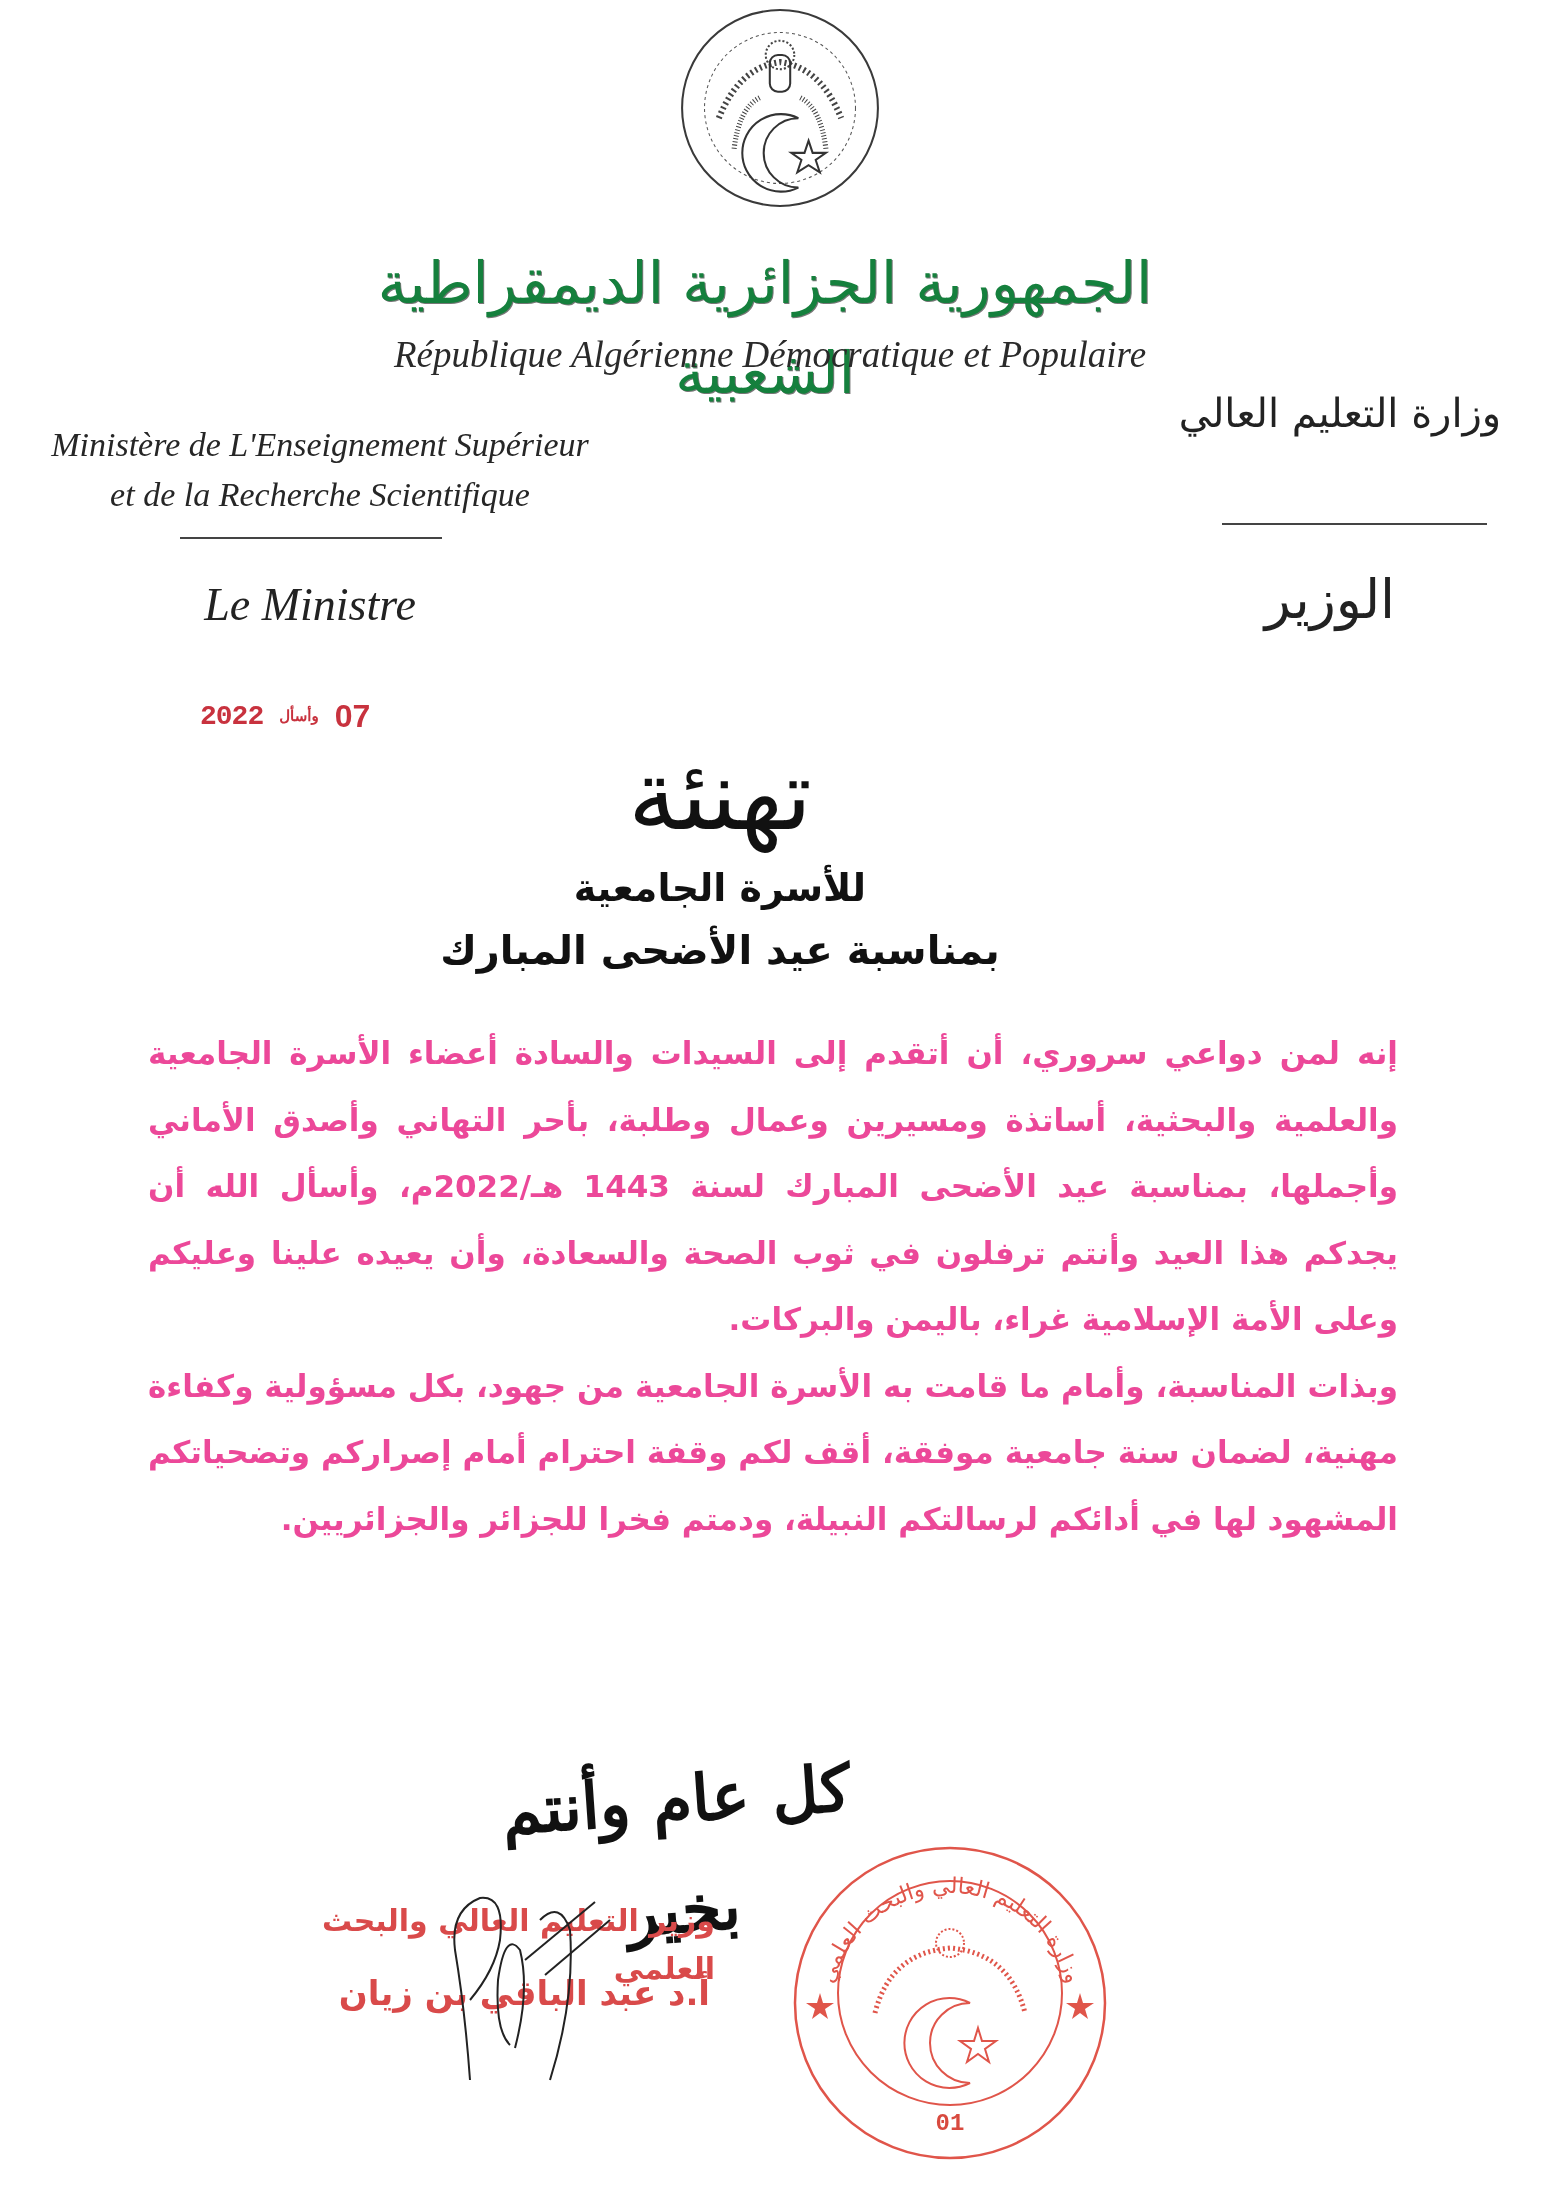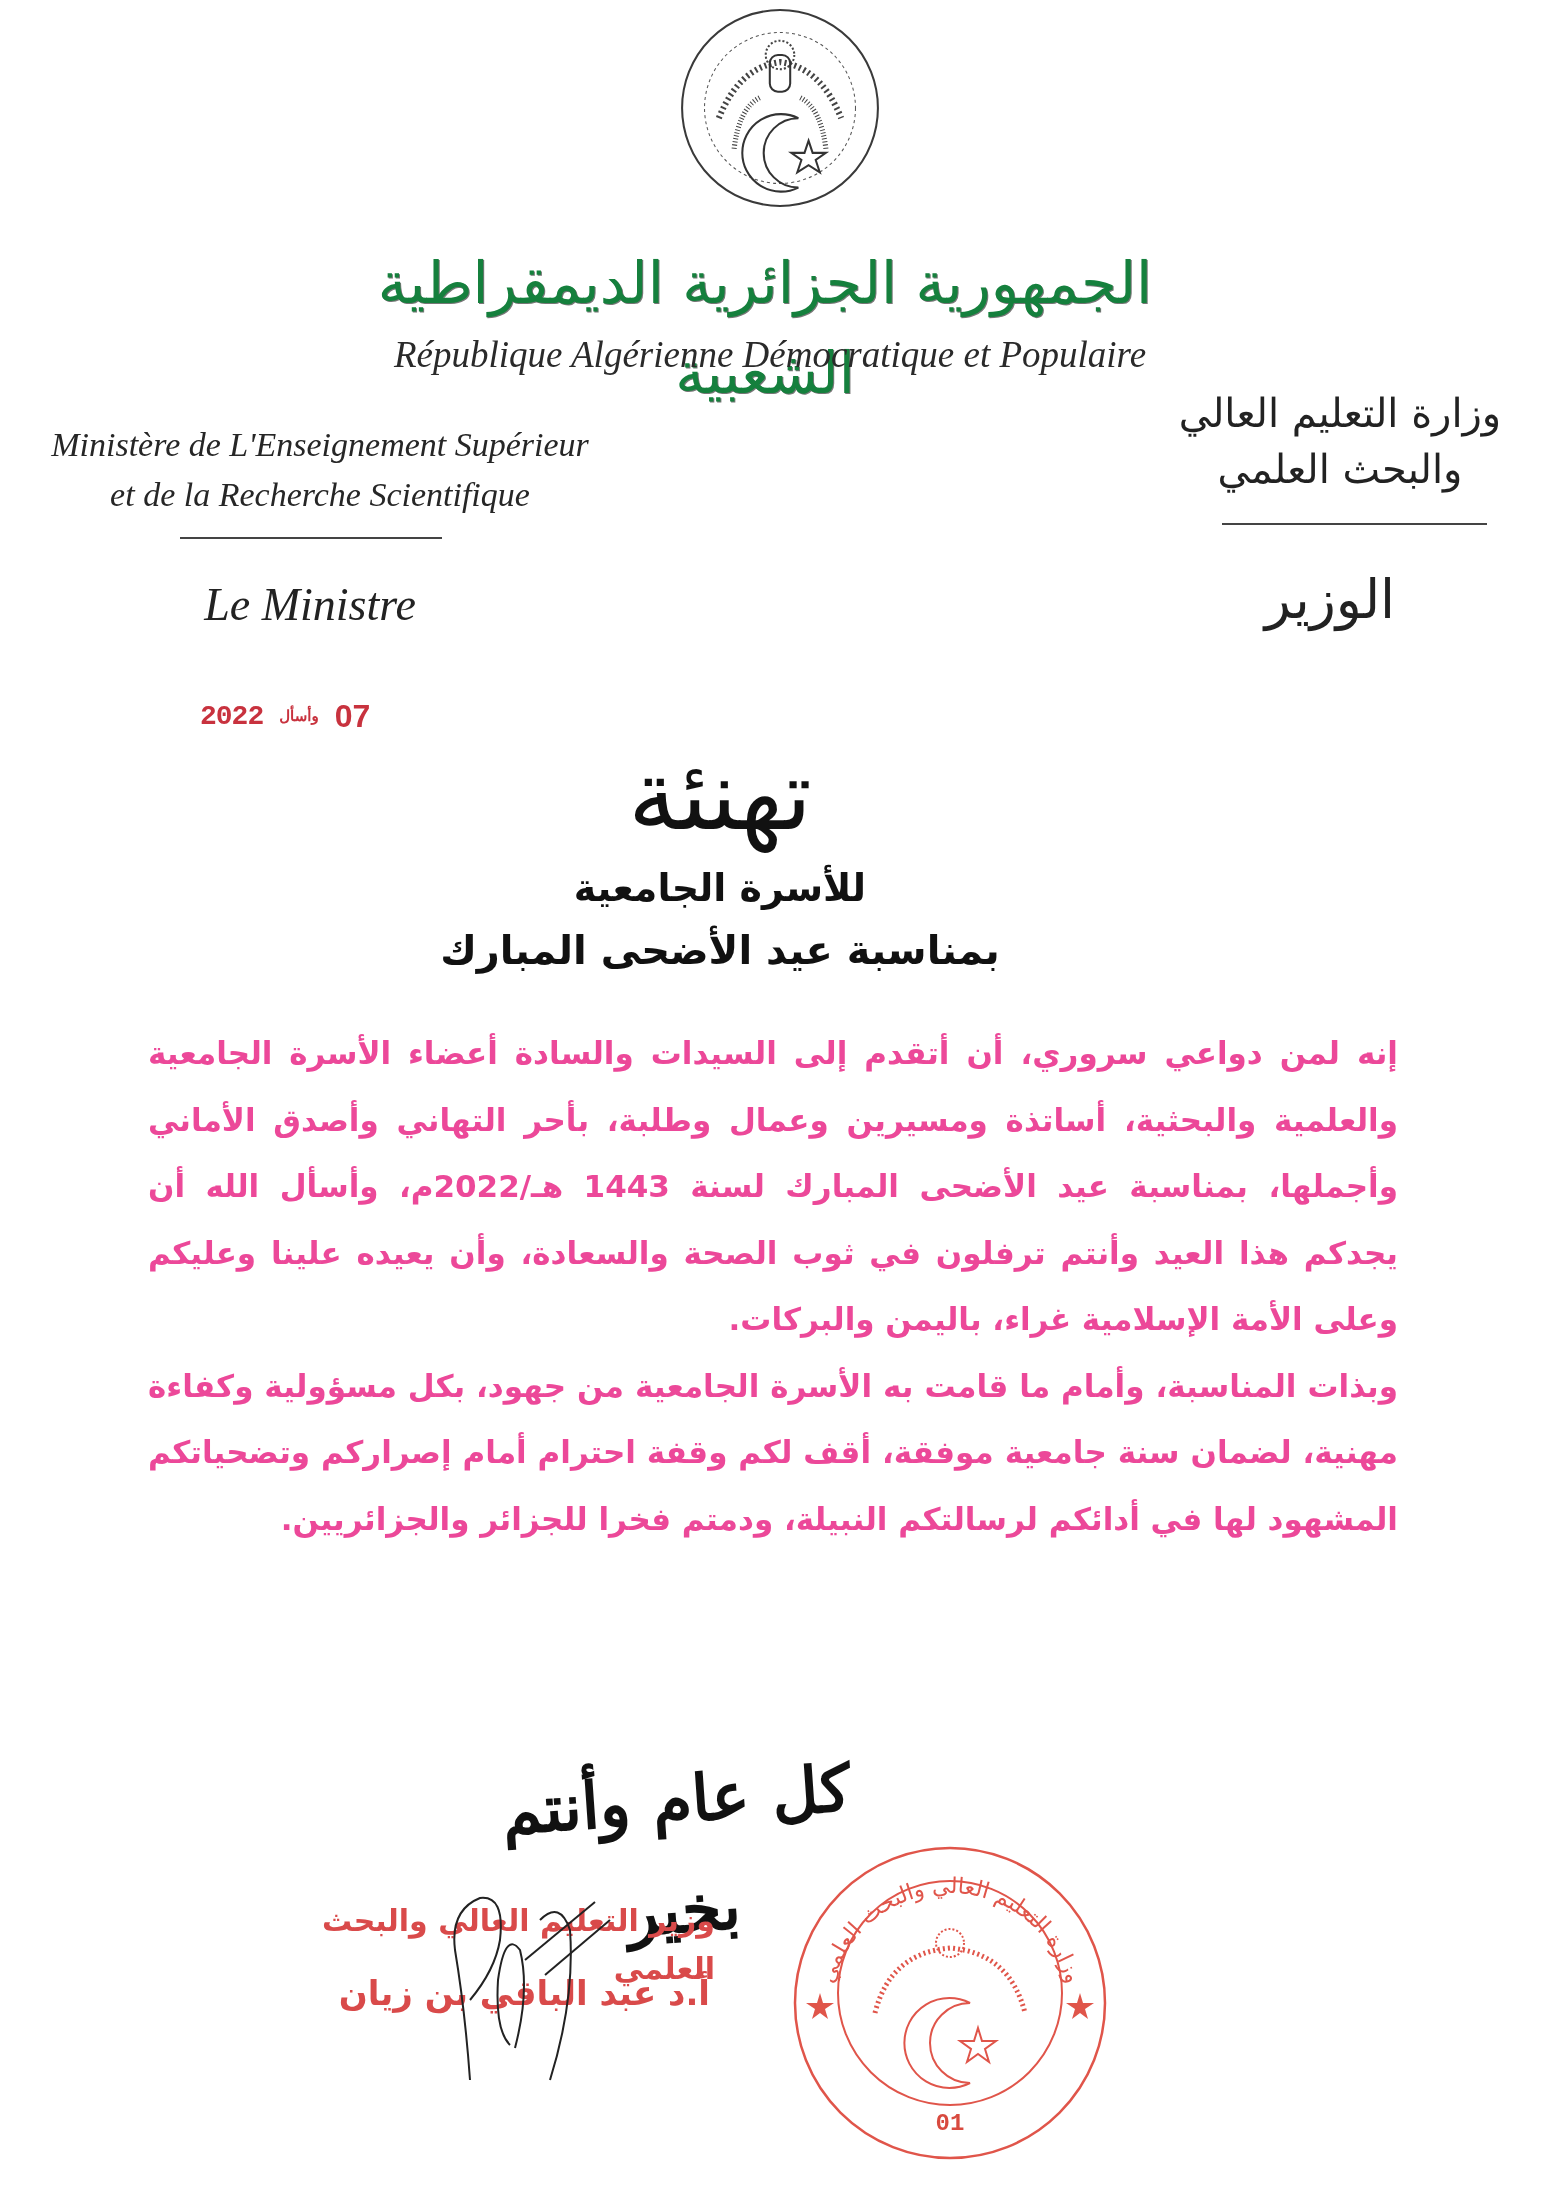--- a/index.html
+++ b/index.html
@@ -86,21 +86,20 @@
 
 <div class="abs fr-ministry">
   <div>Ministère de L'Enseignement Supérieur</div>
   <div>et de la Recherche Scientifique</div>
 </div>
 <div class="abs fr-rule"></div>
 <div class="abs fr-minister">Le Ministre</div>
 
 <div class="abs ar-ministry">
   <div>وزارة التعليم العالي</div>
-  <div>والبحث العلمي</div>
 </div>
 <div class="abs ar-rule"></div>
 <div class="abs ar-minister">الوزير</div>
 
 <div class="abs date-stamp">
   <span class="yr">2022</span>
   <span class="mo">وأسأل</span>
   <span class="dy">07</span>
 </div>
 

